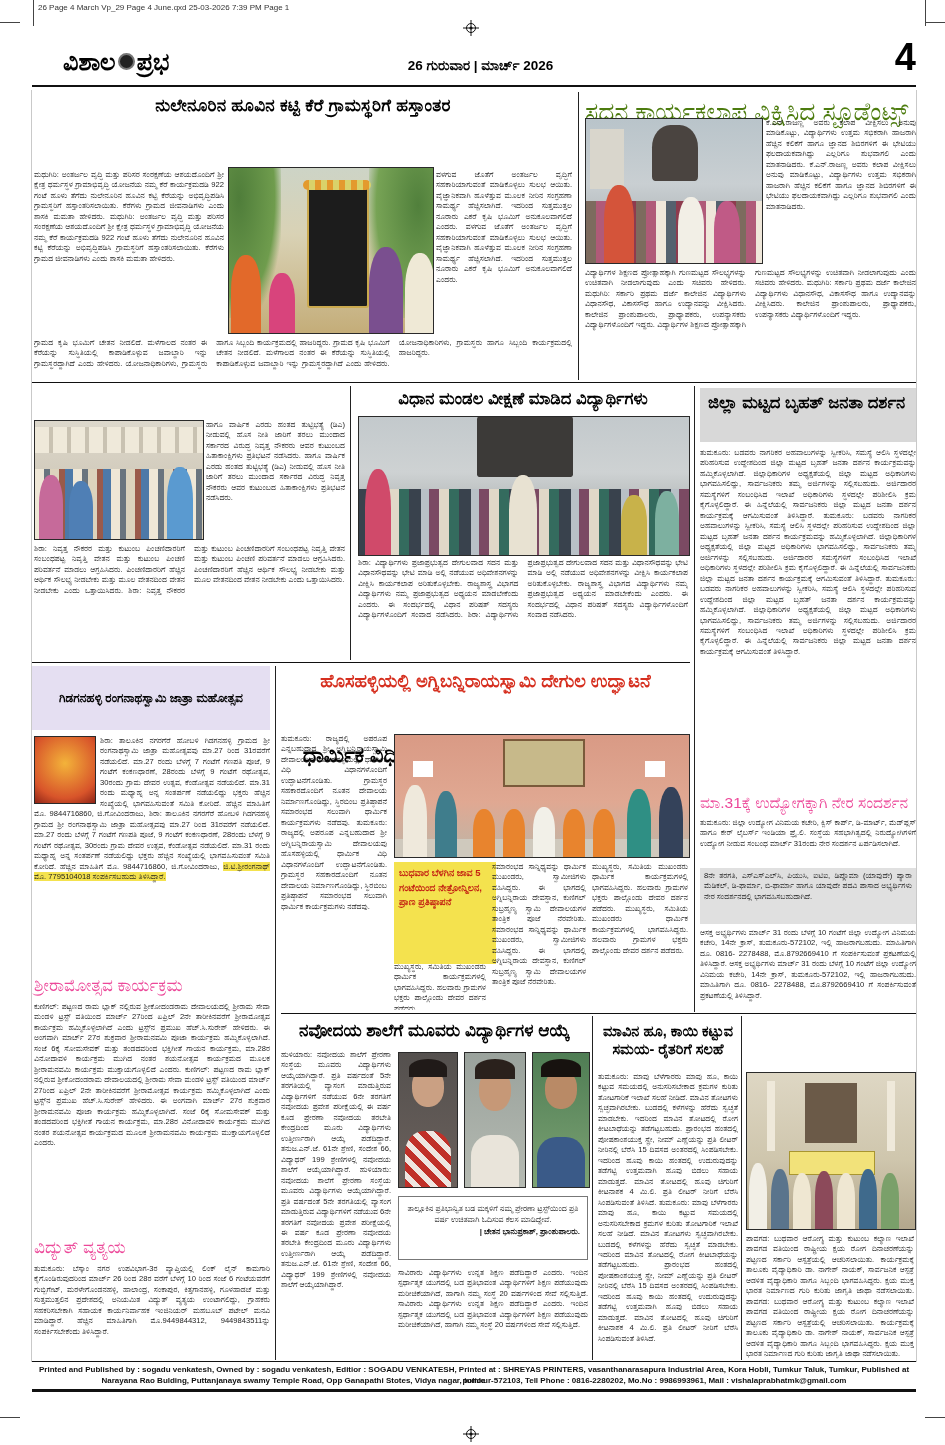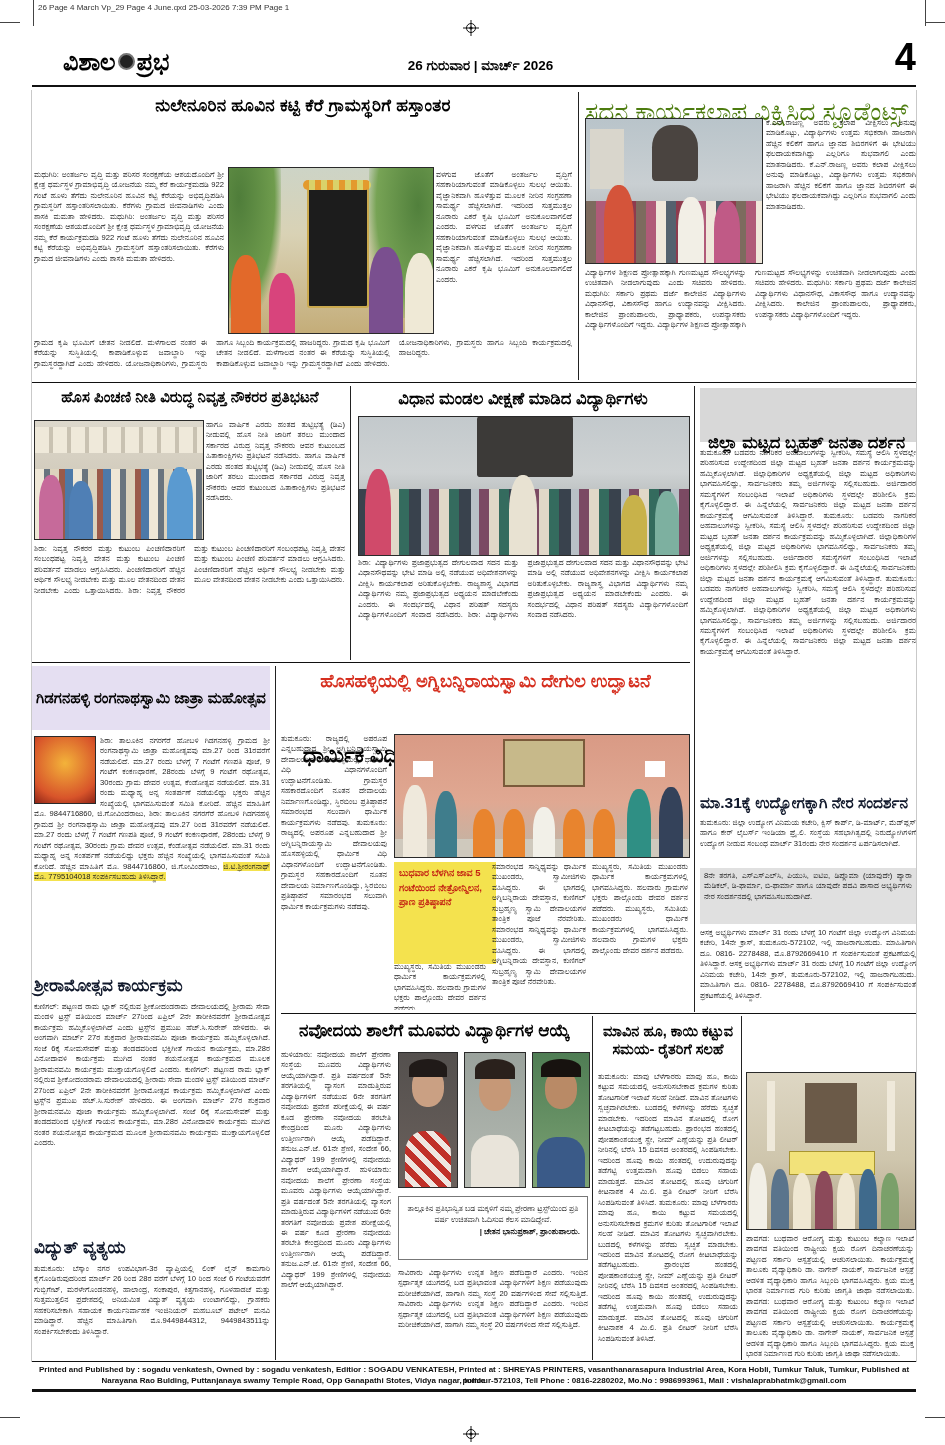--- a/index.html
+++ b/index.html
@@ -10,21 +10,21 @@
   .rule-v{position:absolute;background:#222;width:1px;}
   .edge{position:absolute;background:#c9c9c9;width:1px;}
   .body-text{font-size:7.6px;line-height:1.38;text-align:justify;color:#1b1b1b;overflow:hidden;word-break:break-word;}
   .cols-2{column-count:2;column-gap:9px;}
   .cols-3{column-count:3;column-gap:9px;}
   .kicker{font-weight:700;text-align:center;font-size:17px;letter-spacing:.2px;color:#000;}
   .hl-xl{font-weight:800;text-align:center;font-size:30px;line-height:1.15;color:#000;}
   .hl-lg{font-weight:400;font-size:25px;line-height:1.2;color:#4d7c0f;}
   .hl-md{font-weight:800;font-size:16.5px;line-height:1.25;color:#000;text-align:center;}
   .hl-sm{font-weight:800;font-size:15px;line-height:1.25;color:#000;text-align:center;}
-  .subhead{font-weight:700;font-size:15.5px;color:#0f172a;}
+  .subhead{font-weight:400;font-size:15.5px;color:#ec4899;}
   .photo{position:absolute;border:1px solid #2a2a2a;overflow:hidden;background:#cfcfcf;}
   .p{position:absolute;bottom:0;border-radius:45% 45% 0 0;}
   .hl-red{color:#d62f1f;}
   .yellow-box{background:#f4e24e;color:#c42313;font-weight:700;font-size:9.5px;line-height:1.55;padding:4px 5px;overflow:hidden;}
   .gray-box{background:#d8d8d8;}
   .lav-box{background:#e5dff2;}
   .hl-span{background:#f4e24e;}
   .footer-line{font-size:8px;font-weight:700;text-align:center;color:#111;line-height:1.35;}
   .tiny-print{font-size:8px;color:#333;}
   .quote-box{border:1px solid #777;background:#fff;font-size:7.8px;line-height:1.45;text-align:center;padding:6px 7px;overflow:hidden;}
@@ -91,21 +91,20 @@
     <div class="abs" style="left:0;bottom:0;width:100%;height:62px;background:repeating-linear-gradient(90deg,#7d6b5e 0 10px,#b05a78 10px 20px,#efe7da 20px 30px,#54616e 30px 40px,#8e3b4e 40px 50px);"></div>
     <div class="p" style="left:18px;width:30px;height:78px;background:#d4543a;"></div>
     <div class="p" style="left:92px;width:26px;height:66px;background:#f2efe6;"></div>
     <div class="p" style="left:128px;width:26px;height:62px;background:#c05a86;"></div>
   </div>
   <div class="abs body-text" style="left:766px;top:118px;width:150px;height:144px;">ಕೆ.ಎನ್.ರಾಜಣ್ಣ ಅವರು ಕಲಾಪ ವೀಕ್ಷಿಸಲು ಅನುವು ಮಾಡಿಕೊಟ್ಟು, ವಿದ್ಯಾರ್ಥಿಗಳು ಉತ್ತಮ ಸಭಿಕರಾಗಿ ಹಾಜರಾಗಿ ಹೆಚ್ಚಿನ ಕಲಿಕೆಗೆ ಹಾಗೂ ಜ್ಞಾನದ ಶಿಬಿರಗಳಿಗೆ ಈ ಭೇಟಿಯು ಫಲದಾಯಕವಾಗಿದ್ದು ಎಲ್ಲರಿಗೂ ಶುಭವಾಗಲಿ ಎಂದು ಮಾತನಾಡಿದರು. ಕೆ.ಎನ್.ರಾಜಣ್ಣ ಅವರು ಕಲಾಪ ವೀಕ್ಷಿಸಲು ಅನುವು ಮಾಡಿಕೊಟ್ಟು, ವಿದ್ಯಾರ್ಥಿಗಳು ಉತ್ತಮ ಸಭಿಕರಾಗಿ ಹಾಜರಾಗಿ ಹೆಚ್ಚಿನ ಕಲಿಕೆಗೆ ಹಾಗೂ ಜ್ಞಾನದ ಶಿಬಿರಗಳಿಗೆ ಈ ಭೇಟಿಯು ಫಲದಾಯಕವಾಗಿದ್ದು ಎಲ್ಲರಿಗೂ ಶುಭವಾಗಲಿ ಎಂದು ಮಾತನಾಡಿದರು.</div>
   <div class="abs body-text cols-2" style="left:585px;top:268px;width:331px;height:110px;">ವಿದ್ಯಾರ್ಥಿಗಳ ಶಿಕ್ಷಣದ ಪ್ರೋತ್ಸಾಹಕ್ಕಾಗಿ ಗುಣಮಟ್ಟದ ಸೌಲಭ್ಯಗಳನ್ನು ಉಚಿತವಾಗಿ ನೀಡಲಾಗುವುದು ಎಂದು ಸಚಿವರು ಹೇಳಿದರು. ಮಧುಗಿರಿ: ಸರ್ಕಾರಿ ಪ್ರಥಮ ದರ್ಜೆ ಕಾಲೇಜಿನ ವಿದ್ಯಾರ್ಥಿಗಳು ವಿಧಾನಸೌಧ, ವಿಕಾಸಸೌಧ ಹಾಗೂ ಉದ್ಯಾನವನ್ನು ವೀಕ್ಷಿಸಿದರು. ಕಾಲೇಜಿನ ಪ್ರಾಂಶುಪಾಲರು, ಪ್ರಾಧ್ಯಾಪಕರು, ಉಪನ್ಯಾಸಕರು ವಿದ್ಯಾರ್ಥಿಗಳೊಂದಿಗೆ ಇದ್ದರು. ವಿದ್ಯಾರ್ಥಿಗಳ ಶಿಕ್ಷಣದ ಪ್ರೋತ್ಸಾಹಕ್ಕಾಗಿ ಗುಣಮಟ್ಟದ ಸೌಲಭ್ಯಗಳನ್ನು ಉಚಿತವಾಗಿ ನೀಡಲಾಗುವುದು ಎಂದು ಸಚಿವರು ಹೇಳಿದರು. ಮಧುಗಿರಿ: ಸರ್ಕಾರಿ ಪ್ರಥಮ ದರ್ಜೆ ಕಾಲೇಜಿನ ವಿದ್ಯಾರ್ಥಿಗಳು ವಿಧಾನಸೌಧ, ವಿಕಾಸಸೌಧ ಹಾಗೂ ಉದ್ಯಾನವನ್ನು ವೀಕ್ಷಿಸಿದರು. ಕಾಲೇಜಿನ ಪ್ರಾಂಶುಪಾಲರು, ಪ್ರಾಧ್ಯಾಪಕರು, ಉಪನ್ಯಾಸಕರು ವಿದ್ಯಾರ್ಥಿಗಳೊಂದಿಗೆ ಇದ್ದರು.</div>
 
   <div class="rule-h" style="left:32px;top:382px;width:884px;"></div>
 
-  <div class="abs hl-sm" style="left:34px;top:388px;width:312px;">ಹೊಸ ಪಿಂಚಣಿ ನೀತಿ ವಿರುದ್ಧ ನಿವೃತ್ತ ನೌಕರರ ಪ್ರತಿಭಟನೆ</div>
   <div class="photo" style="left:34px;top:420px;width:168px;height:118px;" title="ಮನವಿ ಸಲ್ಲಿಸುತ್ತಿರುವ ನಿವೃತ್ತ ನೌಕರರ ಗುಂಪು">
     <div class="abs" style="inset:0;background:linear-gradient(#ddd8cc 0%,#cfc8b8 60%,#b9b0a0 100%);"></div>
     <div class="abs" style="left:0;top:6px;width:100%;height:26px;background:repeating-linear-gradient(90deg,#efe9da 0 14px,#c9c2b2 14px 18px);"></div>
     <div class="abs" style="left:0;bottom:0;width:100%;height:70px;background:repeating-linear-gradient(90deg,#efe7d6 0 9px,#69747e 9px 15px,#dcd3bd 15px 24px,#9a5a4a 24px 30px,#4d79a8 30px 38px);"></div>
     <div class="p" style="left:4px;width:24px;height:64px;background:#c66a9a;"></div>
     <div class="p" style="left:34px;width:24px;height:58px;background:#4f7fb5;"></div>
     <div class="p" style="left:132px;width:26px;height:72px;background:#5a9ad0;"></div>
   </div>
   <div class="abs body-text" style="left:206px;top:420px;width:139px;height:118px;">ಹಾಗೂ ವಾರ್ಷಿಕ ಎರಡು ಹಂತದ ತುಟ್ಟಿಭತ್ಯೆ (ಡಿಎ) ನೀಡುವಲ್ಲಿ ಹೊಸ ನೀತಿ ಜಾರಿಗೆ ತರಲು ಮುಂದಾದ ಸರ್ಕಾರದ ವಿರುದ್ಧ ನಿವೃತ್ತ ನೌಕರರು ಆವರ ಕುಟುಂಬದ ಹಿತಾಕಾಂಕ್ಷಿಗಳು ಪ್ರತಿಭಟನೆ ನಡೆಸಿದರು. ಹಾಗೂ ವಾರ್ಷಿಕ ಎರಡು ಹಂತದ ತುಟ್ಟಿಭತ್ಯೆ (ಡಿಎ) ನೀಡುವಲ್ಲಿ ಹೊಸ ನೀತಿ ಜಾರಿಗೆ ತರಲು ಮುಂದಾದ ಸರ್ಕಾರದ ವಿರುದ್ಧ ನಿವೃತ್ತ ನೌಕರರು ಆವರ ಕುಟುಂಬದ ಹಿತಾಕಾಂಕ್ಷಿಗಳು ಪ್ರತಿಭಟನೆ ನಡೆಸಿದರು.</div>
   <div class="abs body-text cols-2" style="left:34px;top:544px;width:311px;height:112px;">ಶಿರಾ: ನಿವೃತ್ತ ನೌಕರರ ಮತ್ತು ಕುಟುಂಬ ಪಿಂಚಣಿದಾರರಿಗೆ ಸಂಬಂಧಪಟ್ಟ ನಿವೃತ್ತಿ ವೇತನ ಮತ್ತು ಕುಟುಂಬ ಪಿಂಚಣಿ ಪರಿವರ್ತನೆ ಮಾಡಲು ಆಗ್ರಹಿಸಿದರು. ಪಿಂಚಣಿದಾರರಿಗೆ ಹೆಚ್ಚಿನ ಆರ್ಥಿಕ ಸೌಲಭ್ಯ ನೀಡಬೇಕು ಮತ್ತು ಮೂಲ ವೇತನದಿಂದ ವೇತನ ನೀಡಬೇಕು ಎಂದು ಒತ್ತಾಯಿಸಿದರು. ಶಿರಾ: ನಿವೃತ್ತ ನೌಕರರ ಮತ್ತು ಕುಟುಂಬ ಪಿಂಚಣಿದಾರರಿಗೆ ಸಂಬಂಧಪಟ್ಟ ನಿವೃತ್ತಿ ವೇತನ ಮತ್ತು ಕುಟುಂಬ ಪಿಂಚಣಿ ಪರಿವರ್ತನೆ ಮಾಡಲು ಆಗ್ರಹಿಸಿದರು. ಪಿಂಚಣಿದಾರರಿಗೆ ಹೆಚ್ಚಿನ ಆರ್ಥಿಕ ಸೌಲಭ್ಯ ನೀಡಬೇಕು ಮತ್ತು ಮೂಲ ವೇತನದಿಂದ ವೇತನ ನೀಡಬೇಕು ಎಂದು ಒತ್ತಾಯಿಸಿದರು.</div>
@@ -120,32 +119,32 @@
     <div class="p" style="left:6px;width:26px;height:86px;background:#d04a6a;"></div>
     <div class="p" style="left:150px;width:28px;height:80px;background:#e8e2d2;"></div>
     <div class="p" style="left:262px;width:26px;height:60px;background:#c8b24a;"></div>
     <div class="p" style="left:296px;width:24px;height:64px;background:#7db0a0;"></div>
   </div>
   <div class="abs body-text cols-2" style="left:358px;top:558px;width:330px;height:100px;">ಶಿರಾ: ವಿದ್ಯಾರ್ಥಿಗಳು ಪ್ರಜಾಪ್ರಭುತ್ವದ ದೇಗುಲವಾದ ಸದನ ಮತ್ತು ವಿಧಾನಸೌಧವನ್ನು ಭೇಟಿ ಮಾಡಿ ಅಲ್ಲಿ ನಡೆಯುವ ಅಧಿವೇಶನಗಳನ್ನು ವೀಕ್ಷಿಸಿ ಕಾರ್ಯಕಲಾಪ ಅರಿತುಕೊಳ್ಳಬೇಕು. ರಾಜ್ಯಶಾಸ್ತ್ರ ವಿಭಾಗದ ವಿದ್ಯಾರ್ಥಿಗಳು ನಮ್ಮ ಪ್ರಜಾಪ್ರಭುತ್ವದ ಅಧ್ಯಯನ ಮಾಡಬೇಕೆಂದು ಎಂದರು. ಈ ಸಂದರ್ಭದಲ್ಲಿ ವಿಧಾನ ಪರಿಷತ್ ಸದಸ್ಯರು ವಿದ್ಯಾರ್ಥಿಗಳೊಂದಿಗೆ ಸಂವಾದ ನಡೆಸಿದರು. ಶಿರಾ: ವಿದ್ಯಾರ್ಥಿಗಳು ಪ್ರಜಾಪ್ರಭುತ್ವದ ದೇಗುಲವಾದ ಸದನ ಮತ್ತು ವಿಧಾನಸೌಧವನ್ನು ಭೇಟಿ ಮಾಡಿ ಅಲ್ಲಿ ನಡೆಯುವ ಅಧಿವೇಶನಗಳನ್ನು ವೀಕ್ಷಿಸಿ ಕಾರ್ಯಕಲಾಪ ಅರಿತುಕೊಳ್ಳಬೇಕು. ರಾಜ್ಯಶಾಸ್ತ್ರ ವಿಭಾಗದ ವಿದ್ಯಾರ್ಥಿಗಳು ನಮ್ಮ ಪ್ರಜಾಪ್ರಭುತ್ವದ ಅಧ್ಯಯನ ಮಾಡಬೇಕೆಂದು ಎಂದರು. ಈ ಸಂದರ್ಭದಲ್ಲಿ ವಿಧಾನ ಪರಿಷತ್ ಸದಸ್ಯರು ವಿದ್ಯಾರ್ಥಿಗಳೊಂದಿಗೆ ಸಂವಾದ ನಡೆಸಿದರು.</div>
 
   <div class="rule-v" style="left:694px;top:386px;height:626px;"></div>
 
   <div class="abs gray-box" style="left:700px;top:388px;width:216px;height:54px;padding:4px 8px;box-sizing:border-box;">
-    <div class="hl-md" style="text-align:left;margin-top:40px;">ಜಿಲ್ಲಾ ಮಟ್ಟದ ಬೃಹತ್ ಜನತಾ ದರ್ಶನ</div>
+    <div class="hl-md" style="text-align:left;">ಜಿಲ್ಲಾ ಮಟ್ಟದ ಬೃಹತ್ ಜನತಾ ದರ್ಶನ</div>
   </div>
   <div class="abs body-text" style="left:700px;top:448px;width:216px;height:340px;">ತುಮಕೂರು: ಬಡವರು ನಾಗರಿಕರ ಅಹವಾಲುಗಳನ್ನು ಸ್ವೀಕರಿಸಿ, ಸಮಸ್ಯೆ ಆಲಿಸಿ ಸ್ಥಳದಲ್ಲೇ ಪರಿಹರಿಸುವ ಉದ್ದೇಶದಿಂದ ಜಿಲ್ಲಾ ಮಟ್ಟದ ಬೃಹತ್ ಜನತಾ ದರ್ಶನ ಕಾರ್ಯಕ್ರಮವನ್ನು ಹಮ್ಮಿಕೊಳ್ಳಲಾಗಿದೆ. ಜಿಲ್ಲಾಧಿಕಾರಿಗಳ ಅಧ್ಯಕ್ಷತೆಯಲ್ಲಿ ಜಿಲ್ಲಾ ಮಟ್ಟದ ಅಧಿಕಾರಿಗಳು ಭಾಗವಹಿಸಲಿದ್ದು, ಸಾರ್ವಜನಿಕರು ತಮ್ಮ ಅರ್ಜಿಗಳನ್ನು ಸಲ್ಲಿಸಬಹುದು. ಅರ್ಜಿದಾರರ ಸಮಸ್ಯೆಗಳಿಗೆ ಸಂಬಂಧಿಸಿದ ಇಲಾಖೆ ಅಧಿಕಾರಿಗಳು ಸ್ಥಳದಲ್ಲೇ ಪರಿಶೀಲಿಸಿ ಕ್ರಮ ಕೈಗೊಳ್ಳಲಿದ್ದಾರೆ. ಈ ಹಿನ್ನೆಲೆಯಲ್ಲಿ ಸಾರ್ವಜನಿಕರು ಜಿಲ್ಲಾ ಮಟ್ಟದ ಜನತಾ ದರ್ಶನ ಕಾರ್ಯಕ್ರಮಕ್ಕೆ ಆಗಮಿಸುವಂತೆ ತಿಳಿಸಿದ್ದಾರೆ. ತುಮಕೂರು: ಬಡವರು ನಾಗರಿಕರ ಅಹವಾಲುಗಳನ್ನು ಸ್ವೀಕರಿಸಿ, ಸಮಸ್ಯೆ ಆಲಿಸಿ ಸ್ಥಳದಲ್ಲೇ ಪರಿಹರಿಸುವ ಉದ್ದೇಶದಿಂದ ಜಿಲ್ಲಾ ಮಟ್ಟದ ಬೃಹತ್ ಜನತಾ ದರ್ಶನ ಕಾರ್ಯಕ್ರಮವನ್ನು ಹಮ್ಮಿಕೊಳ್ಳಲಾಗಿದೆ. ಜಿಲ್ಲಾಧಿಕಾರಿಗಳ ಅಧ್ಯಕ್ಷತೆಯಲ್ಲಿ ಜಿಲ್ಲಾ ಮಟ್ಟದ ಅಧಿಕಾರಿಗಳು ಭಾಗವಹಿಸಲಿದ್ದು, ಸಾರ್ವಜನಿಕರು ತಮ್ಮ ಅರ್ಜಿಗಳನ್ನು ಸಲ್ಲಿಸಬಹುದು. ಅರ್ಜಿದಾರರ ಸಮಸ್ಯೆಗಳಿಗೆ ಸಂಬಂಧಿಸಿದ ಇಲಾಖೆ ಅಧಿಕಾರಿಗಳು ಸ್ಥಳದಲ್ಲೇ ಪರಿಶೀಲಿಸಿ ಕ್ರಮ ಕೈಗೊಳ್ಳಲಿದ್ದಾರೆ. ಈ ಹಿನ್ನೆಲೆಯಲ್ಲಿ ಸಾರ್ವಜನಿಕರು ಜಿಲ್ಲಾ ಮಟ್ಟದ ಜನತಾ ದರ್ಶನ ಕಾರ್ಯಕ್ರಮಕ್ಕೆ ಆಗಮಿಸುವಂತೆ ತಿಳಿಸಿದ್ದಾರೆ. ತುಮಕೂರು: ಬಡವರು ನಾಗರಿಕರ ಅಹವಾಲುಗಳನ್ನು ಸ್ವೀಕರಿಸಿ, ಸಮಸ್ಯೆ ಆಲಿಸಿ ಸ್ಥಳದಲ್ಲೇ ಪರಿಹರಿಸುವ ಉದ್ದೇಶದಿಂದ ಜಿಲ್ಲಾ ಮಟ್ಟದ ಬೃಹತ್ ಜನತಾ ದರ್ಶನ ಕಾರ್ಯಕ್ರಮವನ್ನು ಹಮ್ಮಿಕೊಳ್ಳಲಾಗಿದೆ. ಜಿಲ್ಲಾಧಿಕಾರಿಗಳ ಅಧ್ಯಕ್ಷತೆಯಲ್ಲಿ ಜಿಲ್ಲಾ ಮಟ್ಟದ ಅಧಿಕಾರಿಗಳು ಭಾಗವಹಿಸಲಿದ್ದು, ಸಾರ್ವಜನಿಕರು ತಮ್ಮ ಅರ್ಜಿಗಳನ್ನು ಸಲ್ಲಿಸಬಹುದು. ಅರ್ಜಿದಾರರ ಸಮಸ್ಯೆಗಳಿಗೆ ಸಂಬಂಧಿಸಿದ ಇಲಾಖೆ ಅಧಿಕಾರಿಗಳು ಸ್ಥಳದಲ್ಲೇ ಪರಿಶೀಲಿಸಿ ಕ್ರಮ ಕೈಗೊಳ್ಳಲಿದ್ದಾರೆ. ಈ ಹಿನ್ನೆಲೆಯಲ್ಲಿ ಸಾರ್ವಜನಿಕರು ಜಿಲ್ಲಾ ಮಟ್ಟದ ಜನತಾ ದರ್ಶನ ಕಾರ್ಯಕ್ರಮಕ್ಕೆ ಆಗಮಿಸುವಂತೆ ತಿಳಿಸಿದ್ದಾರೆ.</div>
   <div class="abs subhead" style="left:700px;top:794px;width:216px;">ಮಾ.31ಕ್ಕೆ ಉದ್ಯೋಗಕ್ಕಾಗಿ ನೇರ ಸಂದರ್ಶನ</div>
   <div class="abs body-text" style="left:700px;top:818px;width:216px;height:46px;">ತುಮಕೂರು: ಜಿಲ್ಲಾ ಉದ್ಯೋಗ ವಿನಿಮಯ ಕಚೇರಿ, ಕ್ವಿಸ್ ಕಾರ್ಪ್, ಡಿ-ಮಾರ್ಟ್, ಮೆಡ್‌ಪ್ಲಸ್ ಹಾಗೂ ಕೇರ್ ಲೈಬರ್ಸ್ ಇಂಡಿಯಾ ಪ್ರೈ.ಲಿ. ಸಂಸ್ಥೆಯ ಸಹಭಾಗಿತ್ವದಲ್ಲಿ ನಿರುದ್ಯೋಗಿಗಳಿಗೆ ಉದ್ಯೋಗ ನೀಡುವ ಸಂಬಂಧ ಮಾರ್ಚ್ 31ರಂದು ನೇರ ಸಂದರ್ಶನ ಏರ್ಪಡಿಸಲಾಗಿದೆ.</div>
   <div class="abs body-text" style="left:700px;top:868px;width:216px;height:56px;background:#e0e0e0;padding:3px 4px;box-sizing:border-box;">8ನೇ ತರಗತಿ, ಎಸ್‌ಎಸ್‌ಎಲ್‌ಸಿ, ಪಿಯುಸಿ, ಐಟಿಐ, ಡಿಪ್ಲೊಮಾ (ಯಾವುದೇ) ಪ್ಯಾರಾ ಮೆಡಿಕಲ್, ಡಿ-ಫಾರ್ಮಾ, ಬಿ-ಫಾರ್ಮಾ ಹಾಗೂ ಯಾವುದೇ ಪದವಿ ಪಾಸಾದ ಅಭ್ಯರ್ಥಿಗಳು ನೇರ ಸಂದರ್ಶನದಲ್ಲಿ ಭಾಗವಹಿಸಬಹುದಾಗಿದೆ.</div>
   <div class="abs body-text" style="left:700px;top:928px;width:216px;height:82px;">ಆಸಕ್ತ ಅಭ್ಯರ್ಥಿಗಳು ಮಾರ್ಚ್ 31 ರಂದು ಬೆಳಗ್ಗೆ 10 ಗಂಟೆಗೆ ಜಿಲ್ಲಾ ಉದ್ಯೋಗ ವಿನಿಮಯ ಕಚೇರಿ, 14ನೇ ಕ್ರಾಸ್, ತುಮಕೂರು-572102, ಇಲ್ಲಿ ಹಾಜರಾಗಬಹುದು. ಮಾಹಿತಿಗಾಗಿ ದೂ. 0816- 2278488, ಮೊ.8792669410 ಗೆ ಸಂಪರ್ಕಿಸುವಂತೆ ಪ್ರಕಟಣೆಯಲ್ಲಿ ತಿಳಿಸಿದ್ದಾರೆ. ಆಸಕ್ತ ಅಭ್ಯರ್ಥಿಗಳು ಮಾರ್ಚ್ 31 ರಂದು ಬೆಳಗ್ಗೆ 10 ಗಂಟೆಗೆ ಜಿಲ್ಲಾ ಉದ್ಯೋಗ ವಿನಿಮಯ ಕಚೇರಿ, 14ನೇ ಕ್ರಾಸ್, ತುಮಕೂರು-572102, ಇಲ್ಲಿ ಹಾಜರಾಗಬಹುದು. ಮಾಹಿತಿಗಾಗಿ ದೂ. 0816- 2278488, ಮೊ.8792669410 ಗೆ ಸಂಪರ್ಕಿಸುವಂತೆ ಪ್ರಕಟಣೆಯಲ್ಲಿ ತಿಳಿಸಿದ್ದಾರೆ.</div>
 
   <div class="rule-h" style="left:32px;top:662px;width:658px;"></div>
 
   <div class="abs lav-box" style="left:32px;top:666px;width:238px;height:64px;display:flex;align-items:center;justify-content:center;">
-    <div class="hl-md" style="font-size:15px;">ಗಿಡಗನಹಳ್ಳಿ ರಂಗನಾಥಸ್ವಾಮಿ ಜಾತ್ರಾ ಮಹೋತ್ಸವ</div>
+    <div class="hl-md" style="font-size:12px;">ಗಿಡಗನಹಳ್ಳಿ ರಂಗನಾಥಸ್ವಾಮಿ ಜಾತ್ರಾ ಮಹೋತ್ಸವ</div>
   </div>
   <div class="abs body-text" style="left:34px;top:736px;width:236px;height:232px;">
     <span class="photo" style="position:relative;float:left;width:60px;height:66px;margin:0 4px 2px 0;display:block;background:radial-gradient(circle at 50% 40%,#f3b33a,#d8542a 70%,#8e2417 100%);" title="ಶ್ರೀ ರಂಗನಾಥಸ್ವಾಮಿ ಉತ್ಸವ ಮೂರ್ತಿ"></span>
     <span>ಶಿರಾ: ತಾಲೂಕಿನ ನಗರಗೆರೆ ಹೋಬಳಿ ಗಿಡಗನಹಳ್ಳಿ ಗ್ರಾಮದ ಶ್ರೀ ರಂಗನಾಥಸ್ವಾಮಿ ಜಾತ್ರಾ ಮಹೋತ್ಸವವು ಮಾ.27 ರಿಂದ 31ರವರೆಗೆ ನಡೆಯಲಿದೆ. ಮಾ.27 ರಂದು ಬೆಳಗ್ಗೆ 7 ಗಂಟೆಗೆ ಗಣಪತಿ ಪೂಜೆ, 9 ಗಂಟೆಗೆ ಕಂಕಣಧಾರಣೆ, 28ರಂದು ಬೆಳಗ್ಗೆ 9 ಗಂಟೆಗೆ ರಥೋತ್ಸವ, 30ರಂದು ಗ್ರಾಮ ದೇವರ ಉತ್ಸವ, ಕೆಂಡೋತ್ಸವ ನಡೆಯಲಿದೆ. ಮಾ.31 ರಂದು ಮಧ್ಯಾಹ್ನ ಅನ್ನ ಸಂತರ್ಪಣೆ ನಡೆಯಲಿದ್ದು ಭಕ್ತರು ಹೆಚ್ಚಿನ ಸಂಖ್ಯೆಯಲ್ಲಿ ಭಾಗವಹಿಸುವಂತೆ ಸಮಿತಿ ಕೋರಿದೆ. ಹೆಚ್ಚಿನ ಮಾಹಿತಿಗೆ ಮೊ. 9844716860, ಜಿ.ಗೋವಿಂದರಾಜು, ಶಿರಾ: ತಾಲೂಕಿನ ನಗರಗೆರೆ ಹೋಬಳಿ ಗಿಡಗನಹಳ್ಳಿ ಗ್ರಾಮದ ಶ್ರೀ ರಂಗನಾಥಸ್ವಾಮಿ ಜಾತ್ರಾ ಮಹೋತ್ಸವವು ಮಾ.27 ರಿಂದ 31ರವರೆಗೆ ನಡೆಯಲಿದೆ. ಮಾ.27 ರಂದು ಬೆಳಗ್ಗೆ 7 ಗಂಟೆಗೆ ಗಣಪತಿ ಪೂಜೆ, 9 ಗಂಟೆಗೆ ಕಂಕಣಧಾರಣೆ, 28ರಂದು ಬೆಳಗ್ಗೆ 9 ಗಂಟೆಗೆ ರಥೋತ್ಸವ, 30ರಂದು ಗ್ರಾಮ ದೇವರ ಉತ್ಸವ, ಕೆಂಡೋತ್ಸವ ನಡೆಯಲಿದೆ. ಮಾ.31 ರಂದು ಮಧ್ಯಾಹ್ನ ಅನ್ನ ಸಂತರ್ಪಣೆ ನಡೆಯಲಿದ್ದು ಭಕ್ತರು ಹೆಚ್ಚಿನ ಸಂಖ್ಯೆಯಲ್ಲಿ ಭಾಗವಹಿಸುವಂತೆ ಸಮಿತಿ ಕೋರಿದೆ. ಹೆಚ್ಚಿನ ಮಾಹಿತಿಗೆ ಮೊ. 9844716860, ಜಿ.ಗೋವಿಂದರಾಜು,</span>
     <span class="hl-span">ಜಿ.ಟಿ.ಶ್ರೀರಂಗನಾಥ್ ಮೊ. 7795104018 ಸಂಪರ್ಕಿಸಬಹುದು ತಿಳಿಸಿದ್ದಾರೆ.</span>
   </div>
   <div class="abs subhead" style="left:34px;top:976px;width:236px;font-size:17px;">ಶ್ರೀರಾಮೋತ್ಸವ ಕಾರ್ಯಕ್ರಮ</div>
   <div class="abs body-text" style="left:34px;top:1002px;width:236px;height:228px;">ಕುಣಿಗಲ್: ಪಟ್ಟಣದ ರಾಮ ಬ್ಲಾಕ್ ನಲ್ಲಿರುವ ಶ್ರೀಕೋದಂಡರಾಮ ದೇವಾಲಯದಲ್ಲಿ ಶ್ರೀರಾಮ ಸೇವಾ ಮಂಡಳಿ ಟ್ರಸ್ಟ್ ವತಿಯಿಂದ ಮಾರ್ಚ್ 27ರಿಂದ ಏಪ್ರಿಲ್ 2ನೇ ತಾರೀಕಿನವರೆಗೆ ಶ್ರೀರಾಮೋತ್ಸವ ಕಾರ್ಯಕ್ರಮ ಹಮ್ಮಿಕೊಳ್ಳಲಾಗಿದೆ ಎಂದು ಟ್ರಸ್ಟ್‌ನ ಪ್ರಮುಖ ಹೆಚ್.ಸಿ.ಸುರೇಶ್ ಹೇಳಿದರು. ಈ ಅಂಗವಾಗಿ ಮಾರ್ಚ್ 27ರ ಶುಕ್ರವಾರ ಶ್ರೀರಾಮನವಮಿ ಪೂಜಾ ಕಾರ್ಯಕ್ರಮ ಹಮ್ಮಿಕೊಳ್ಳಲಾಗಿದೆ. ಸಂಜೆ 6ಕ್ಕೆ ಸೋಮಸೇವಕ್ ಮತ್ತು ತಂಡದವರಿಂದ ಭಕ್ತಿಗೀತೆ ಗಾಯನ ಕಾರ್ಯಕ್ರಮ, ಮಾ.28ರ ವಿನೋದಾವಳಿ ಕಾರ್ಯಕ್ರಮ ಮುಗಿದ ನಂತರ ಶಯನೋತ್ಸವ ಕಾರ್ಯಕ್ರಮದ ಮೂಲಕ ಶ್ರೀರಾಮನವಮಿ ಕಾರ್ಯಕ್ರಮ ಮುಕ್ತಾಯಗೊಳ್ಳಲಿದೆ ಎಂದರು. ಕುಣಿಗಲ್: ಪಟ್ಟಣದ ರಾಮ ಬ್ಲಾಕ್ ನಲ್ಲಿರುವ ಶ್ರೀಕೋದಂಡರಾಮ ದೇವಾಲಯದಲ್ಲಿ ಶ್ರೀರಾಮ ಸೇವಾ ಮಂಡಳಿ ಟ್ರಸ್ಟ್ ವತಿಯಿಂದ ಮಾರ್ಚ್ 27ರಿಂದ ಏಪ್ರಿಲ್ 2ನೇ ತಾರೀಕಿನವರೆಗೆ ಶ್ರೀರಾಮೋತ್ಸವ ಕಾರ್ಯಕ್ರಮ ಹಮ್ಮಿಕೊಳ್ಳಲಾಗಿದೆ ಎಂದು ಟ್ರಸ್ಟ್‌ನ ಪ್ರಮುಖ ಹೆಚ್.ಸಿ.ಸುರೇಶ್ ಹೇಳಿದರು. ಈ ಅಂಗವಾಗಿ ಮಾರ್ಚ್ 27ರ ಶುಕ್ರವಾರ ಶ್ರೀರಾಮನವಮಿ ಪೂಜಾ ಕಾರ್ಯಕ್ರಮ ಹಮ್ಮಿಕೊಳ್ಳಲಾಗಿದೆ. ಸಂಜೆ 6ಕ್ಕೆ ಸೋಮಸೇವಕ್ ಮತ್ತು ತಂಡದವರಿಂದ ಭಕ್ತಿಗೀತೆ ಗಾಯನ ಕಾರ್ಯಕ್ರಮ, ಮಾ.28ರ ವಿನೋದಾವಳಿ ಕಾರ್ಯಕ್ರಮ ಮುಗಿದ ನಂತರ ಶಯನೋತ್ಸವ ಕಾರ್ಯಕ್ರಮದ ಮೂಲಕ ಶ್ರೀರಾಮನವಮಿ ಕಾರ್ಯಕ್ರಮ ಮುಕ್ತಾಯಗೊಳ್ಳಲಿದೆ ಎಂದರು.</div>
   <div class="abs subhead" style="left:34px;top:1238px;width:236px;font-size:17px;">ವಿದ್ಯುತ್ ವ್ಯತ್ಯಯ</div>
   <div class="abs body-text" style="left:34px;top:1264px;width:236px;height:96px;">ತುಮಕೂರು: ಬೆಸ್ಕಾಂ ನಗರ ಉಪವಿಭಾಗ-3ರ ವ್ಯಾಪ್ತಿಯಲ್ಲಿ ಲಿಂಕ್ ಲೈನ್ ಕಾಮಗಾರಿ ಕೈಗೊಂಡಿರುವುದರಿಂದ ಮಾರ್ಚ್ 26 ರಿಂದ 28ರ ವರೆಗೆ ಬೆಳಗ್ಗೆ 10 ರಿಂದ ಸಂಜೆ 6 ಗಂಟೆಯವರೆಗೆ ಗುಬ್ಬಿಗೇಟ್, ಮರಳೇಗೊಂಡನಹಳ್ಳಿ, ಹಾಲಾಂದ್ರ, ಸಂಕಾಪುರ, ಕಿತ್ತಗಾನಹಳ್ಳಿ, ಗೂಳಹಾಡಚೆ ಮತ್ತು ಸುತ್ತಮುತ್ತಲಿನ ಪ್ರದೇಶದಲ್ಲಿ ಅನಿಯಮಿತ ವಿದ್ಯುತ್ ವ್ಯತ್ಯಯ ಉಂಟಾಗಲಿದ್ದು, ಗ್ರಾಹಕರು ಸಹಕರಿಸಬೇಕಾಗಿ ಸಹಾಯಕ ಕಾರ್ಯನಿರ್ವಾಹಕ ಇಂಜಿನಿಯರ್ ಮಹಬೂಬ್ ಪಟೇಲ್ ಮನವಿ ಮಾಡಿದ್ದಾರೆ. ಹೆಚ್ಚಿನ ಮಾಹಿತಿಗಾಗಿ ಮೊ.9449844312, 9449843511ನ್ನು ಸಂಪರ್ಕಿಸಬೇಕೆಂದು ತಿಳಿಸಿದ್ದಾರೆ.</div>

